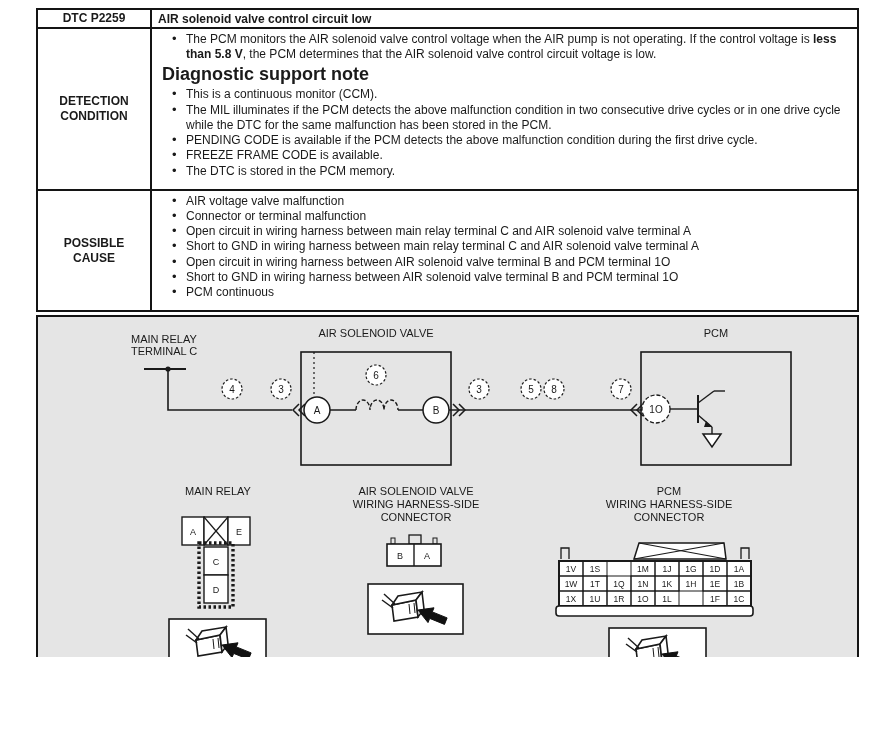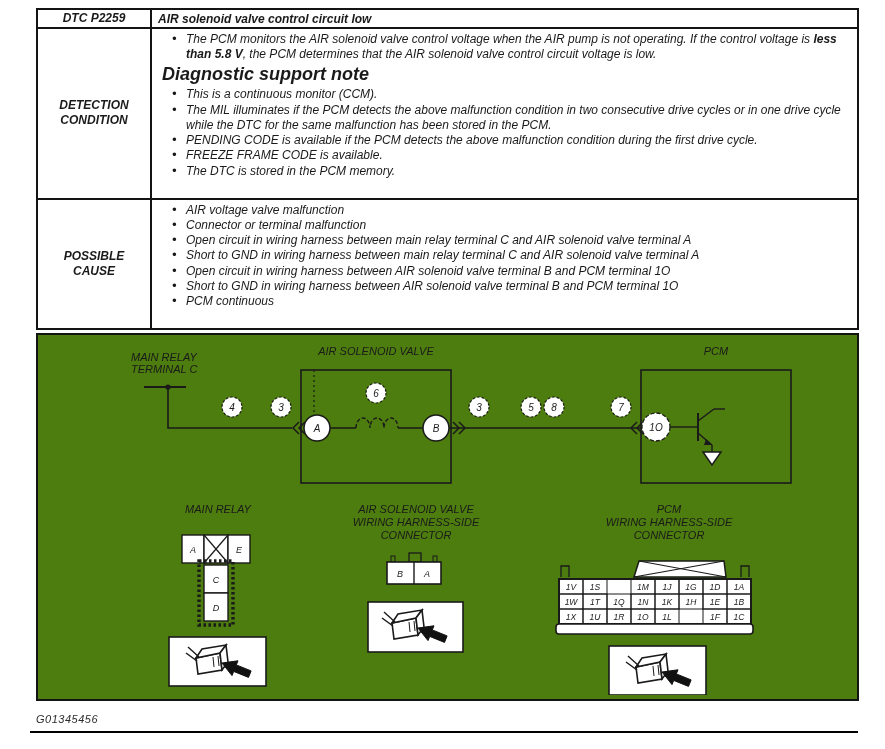--- a/index.html
+++ b/index.html
@@ -1,32 +1,32 @@
 <!DOCTYPE html>
 <html><head>
 <meta charset="utf-8">
 <style>
   html,body{margin:0;padding:0;background:#fff;color:#1a1a1a;
     font-family:"Liberation Sans", sans-serif;}
-  .page{width:885px;height:749px;background:#fff;position:relative;overflow:hidden;font-style:italic;}
+  .page{width:885px;height:657px;background:#fff;position:relative;overflow:hidden;}
 
   
   table.dtc{border-collapse:collapse;margin:8px 0 0 36px;width:823px;table-layout:fixed;}
   table.dtc td{border:2px solid #141414;vertical-align:middle;}
   td.col-label{width:100px;text-align:center;font-weight:bold;font-size:12px;line-height:1.25;}
   tr.head-row td{font-weight:bold;font-size:12px;padding:1px 6px;height:15px;}
   td.dtc-code{text-align:center;padding:1px 2px;}
-  td.content{padding:3px 8px 19px 8px;font-size:12px;line-height:1.27;vertical-align:top;}
+  td.content{padding:3px 8px 10px 8px;font-size:12px;line-height:1.27;vertical-align:top;}
   ul.blist{margin:0;padding:0 0 0 26px;list-style:none;}
   ul.blist li{position:relative;margin:0;}
   ul.blist li::before{content:"\2022";position:absolute;left:-14px;top:-1px;font-size:13px;}
   .note-head{font-weight:bold;font-size:18px;margin:1px 0 1px 2px;}
 
   
-  .diagram-box{margin:3px 0 0 36px;width:819px;height:364px;border:2px solid #141414;position:relative;background:#4d7c0f;}
+  .diagram-box{margin:3px 0 0 36px;width:819px;height:364px;border:2px solid #141414;position:relative;background:#e5e5e5;}
   .fig-id{margin:12px 0 0 36px;font-size:11px;color:#2b2b2b;letter-spacing:.5px;}
   .bottom-rule{margin:6px 0 0 30px;width:828px;border-top:2.5px solid #000;height:0;}
   svg text{font-family:"Liberation Sans", sans-serif;fill:#1a1a1a;}
 </style>
 </head>
 <body>
 
 <div class="page">
 
   <table class="dtc">

